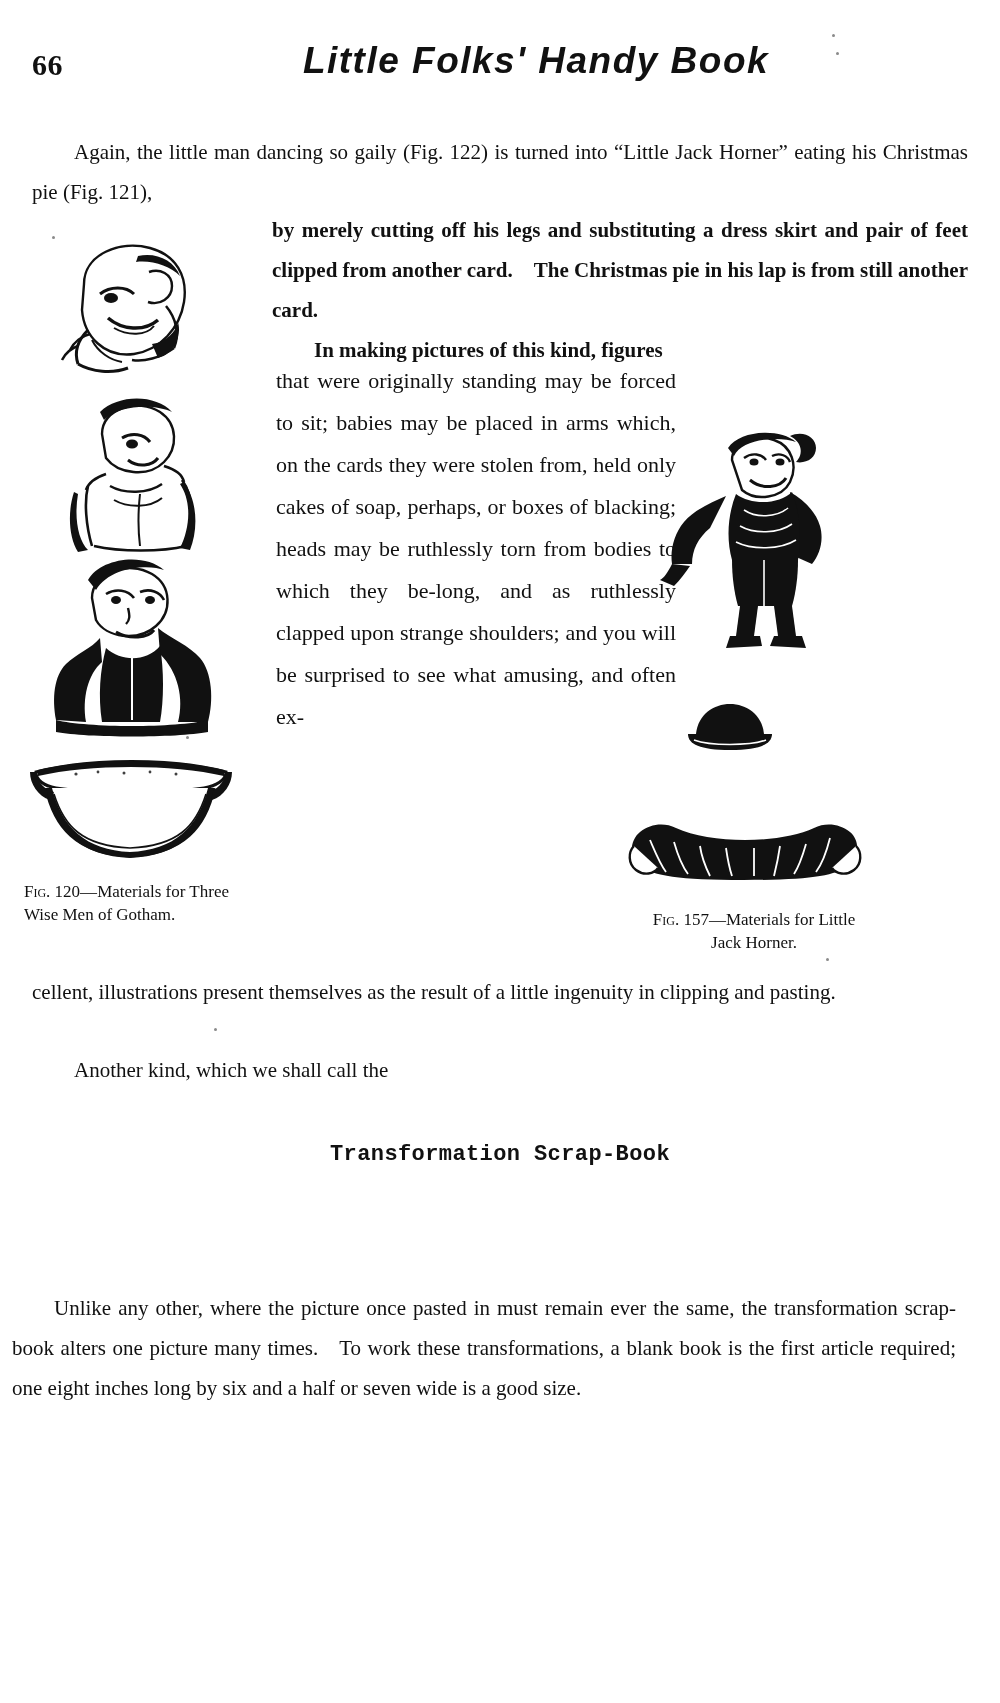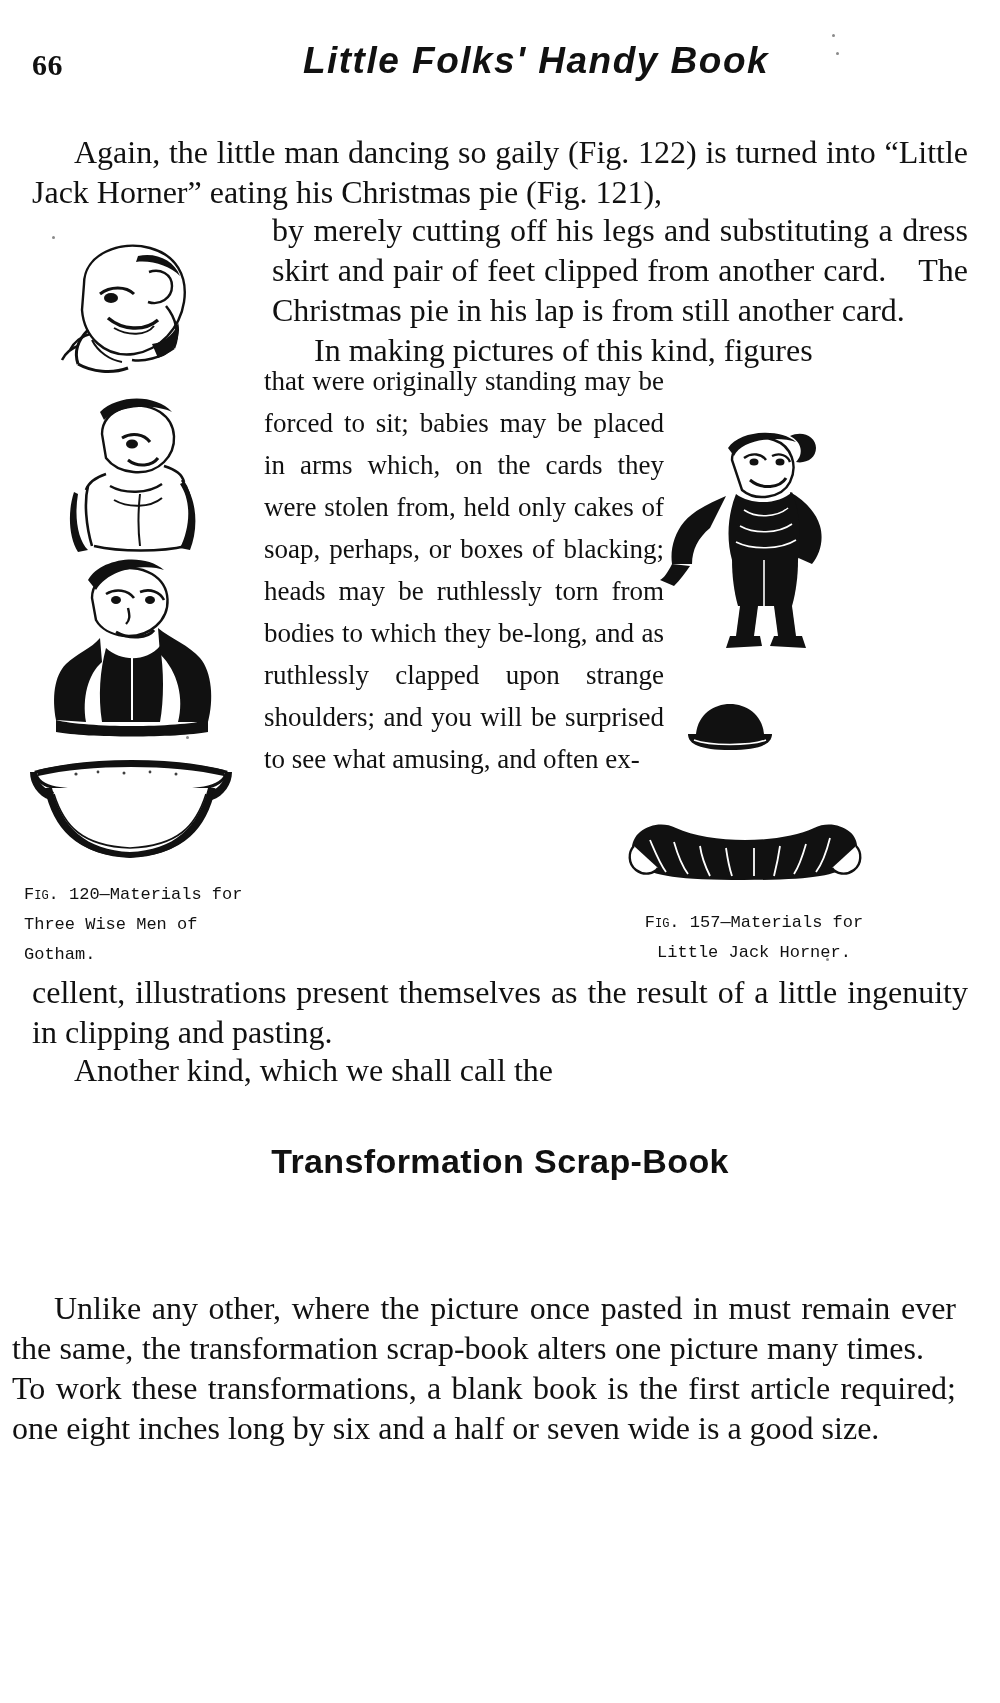--- a/index.html
+++ b/index.html
@@ -49,21 +49,21 @@
     font-size: 37px;
     font-style: italic;
     font-weight: bold;
     font-family: Liberation Sans, sans-serif;
     letter-spacing: 1.5px;
     padding-left: 36px;
   }
 
   
   .bodytext {
-    font-size: 32px;
+    font-size: 21px;
     line-height: 40px;
     text-align: justify;
     font-family: "Liberation Serif", serif;
   }
   .indent {
     text-indent: 42px;
   }
 
   .para-top {
     position: absolute;
@@ -71,29 +71,30 @@
     top: 132px;
     width: 936px;
   }
 
   
   .col-right-1 {
     position: absolute;
     left: 272px;
     top: 210px;
     width: 696px;
+    font-weight: bold;
   }
 
   
   .col-middle {
     position: absolute;
-    left: 264px;
+    left: 276px;
     top: 360px;
     width: 400px;
-    font-size: 27px;
+    font-size: 22px;
     line-height: 42px;
     text-align: justify;
   }
 
   .para-bottom {
     position: absolute;
     left: 32px;
     top: 972px;
     width: 936px;
   }
@@ -105,45 +106,45 @@
     width: 936px;
   }
 
   
   .section-heading {
     position: absolute;
     left: 0;
     top: 1142px;
     width: 1000px;
     text-align: center;
-    font-size: 34px;
+    font-size: 22px;
     font-weight: bold;
-    font-family: Liberation Sans, sans-serif;
+    font-family: Liberation Mono, monospace;
     letter-spacing: 0.4px;
   }
 
   .para-tail1 {
     position: absolute;
     left: 28px;
     top: 1205px;
     width: 944px;
   }
   .para-tail2 {
     position: absolute;
     left: 12px;
     top: 1288px;
     width: 944px;
   }
 
   
   .caption {
     position: absolute;
-    font-family: Liberation Mono, monospace;
+    font-family: Liberation Serif, serif;
     font-size: 17px;
-    line-height: 30px;
+    line-height: 23px;
     text-align: center;
   }
   .caption .sc {
     font-variant: small-caps;
   }
   .caption-120 {
     left: 24px;
     top: 880px;
     width: 232px;
     text-align: left;

